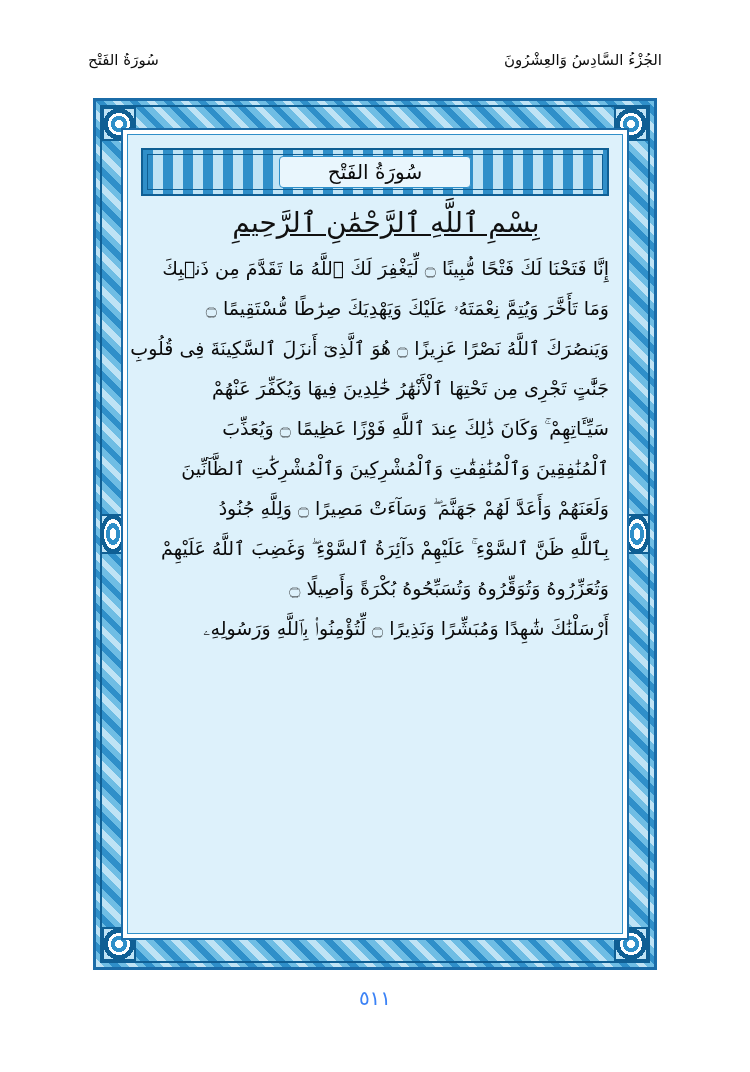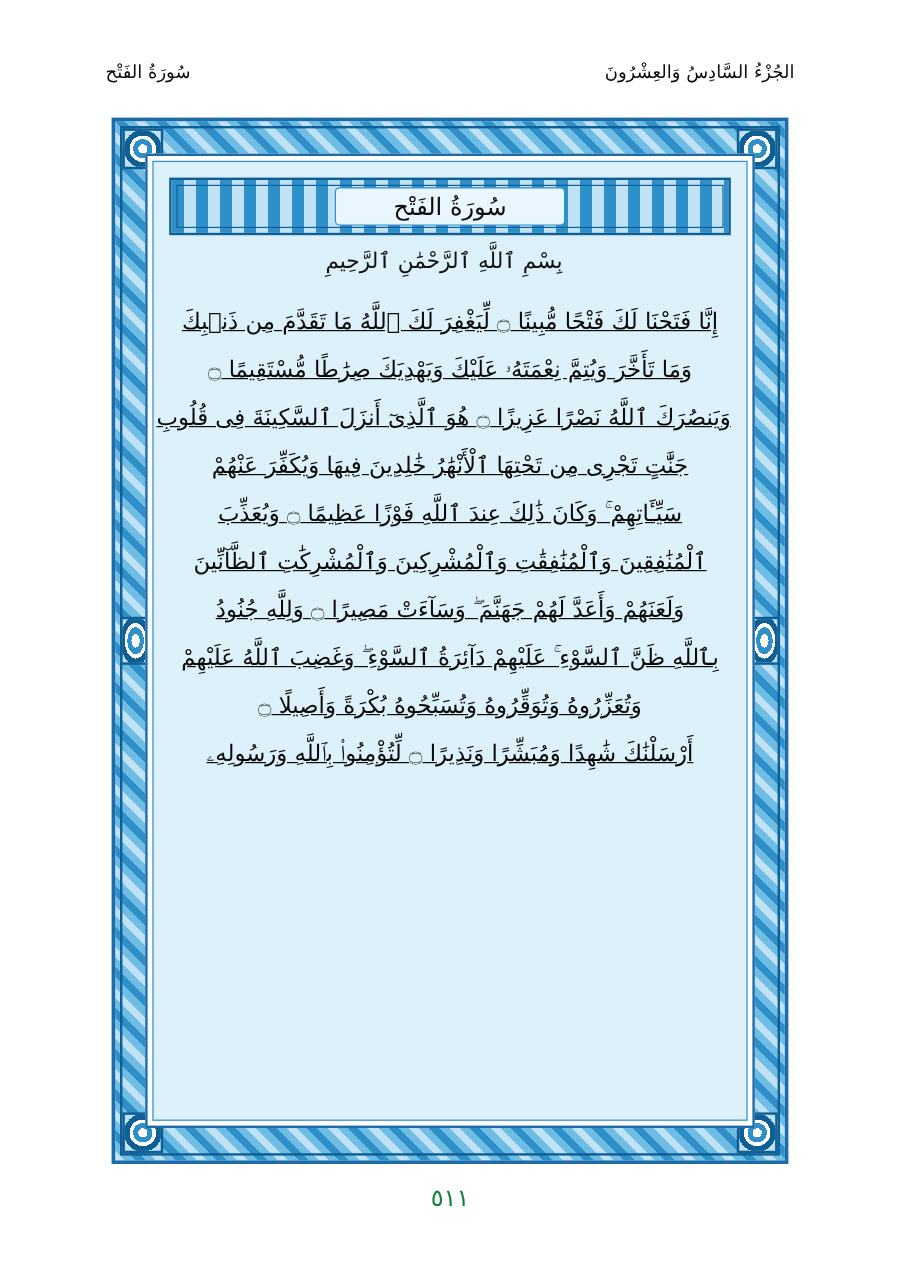--- a/index.html
+++ b/index.html
@@ -148,59 +148,58 @@
     height: 30px;
     background: #e9f6fd;
     border: 1px solid #2f8fc9;
     border-radius: 4px;
   }
 
   
   .basmala {
     position: absolute;
     top: 206px;
-    left: 136px;
+    left: 152px;
     width: 468px;
     text-align: center;
     direction: rtl;
     font-family: "DejaVu Sans", "Liberation Sans", sans-serif;
-    font-size: 18px;
+    font-size: 28px;
     color: #111111;
     white-space: nowrap;
+    text-decoration: underline;
   }
 
   
   .quran-text {
     position: absolute;
     top: 248px;
     left: 141px;
     width: 468px;
     direction: rtl;
-    text-align: center;
     font-family: "DejaVu Sans", "Liberation Sans", sans-serif;
     color: #0a0a0a;
-    text-decoration: underline;
   }
   .ayah-line {
     font-size: 19px;
     line-height: 40px;
     white-space: nowrap;
     letter-spacing: 0px;
   }
 
   
   .page-number {
     position: absolute;
     top: 986px;
     left: 0;
     width: 750px;
     text-align: center;
     font-family: "DejaVu Sans", "Liberation Sans", sans-serif;
     font-size: 20px;
-    color: #15803d;
+    color: #3b82f6;
     direction: rtl;
   }
 </style>
 </head>
 <body>
 
 <div class="page-header">
   <div class="header-text">الجُزْءُ السَّادِسُ وَالعِشْرُونَ</div>
   <div class="header-text">سُورَةُ الفَتْح</div>
 </div>

